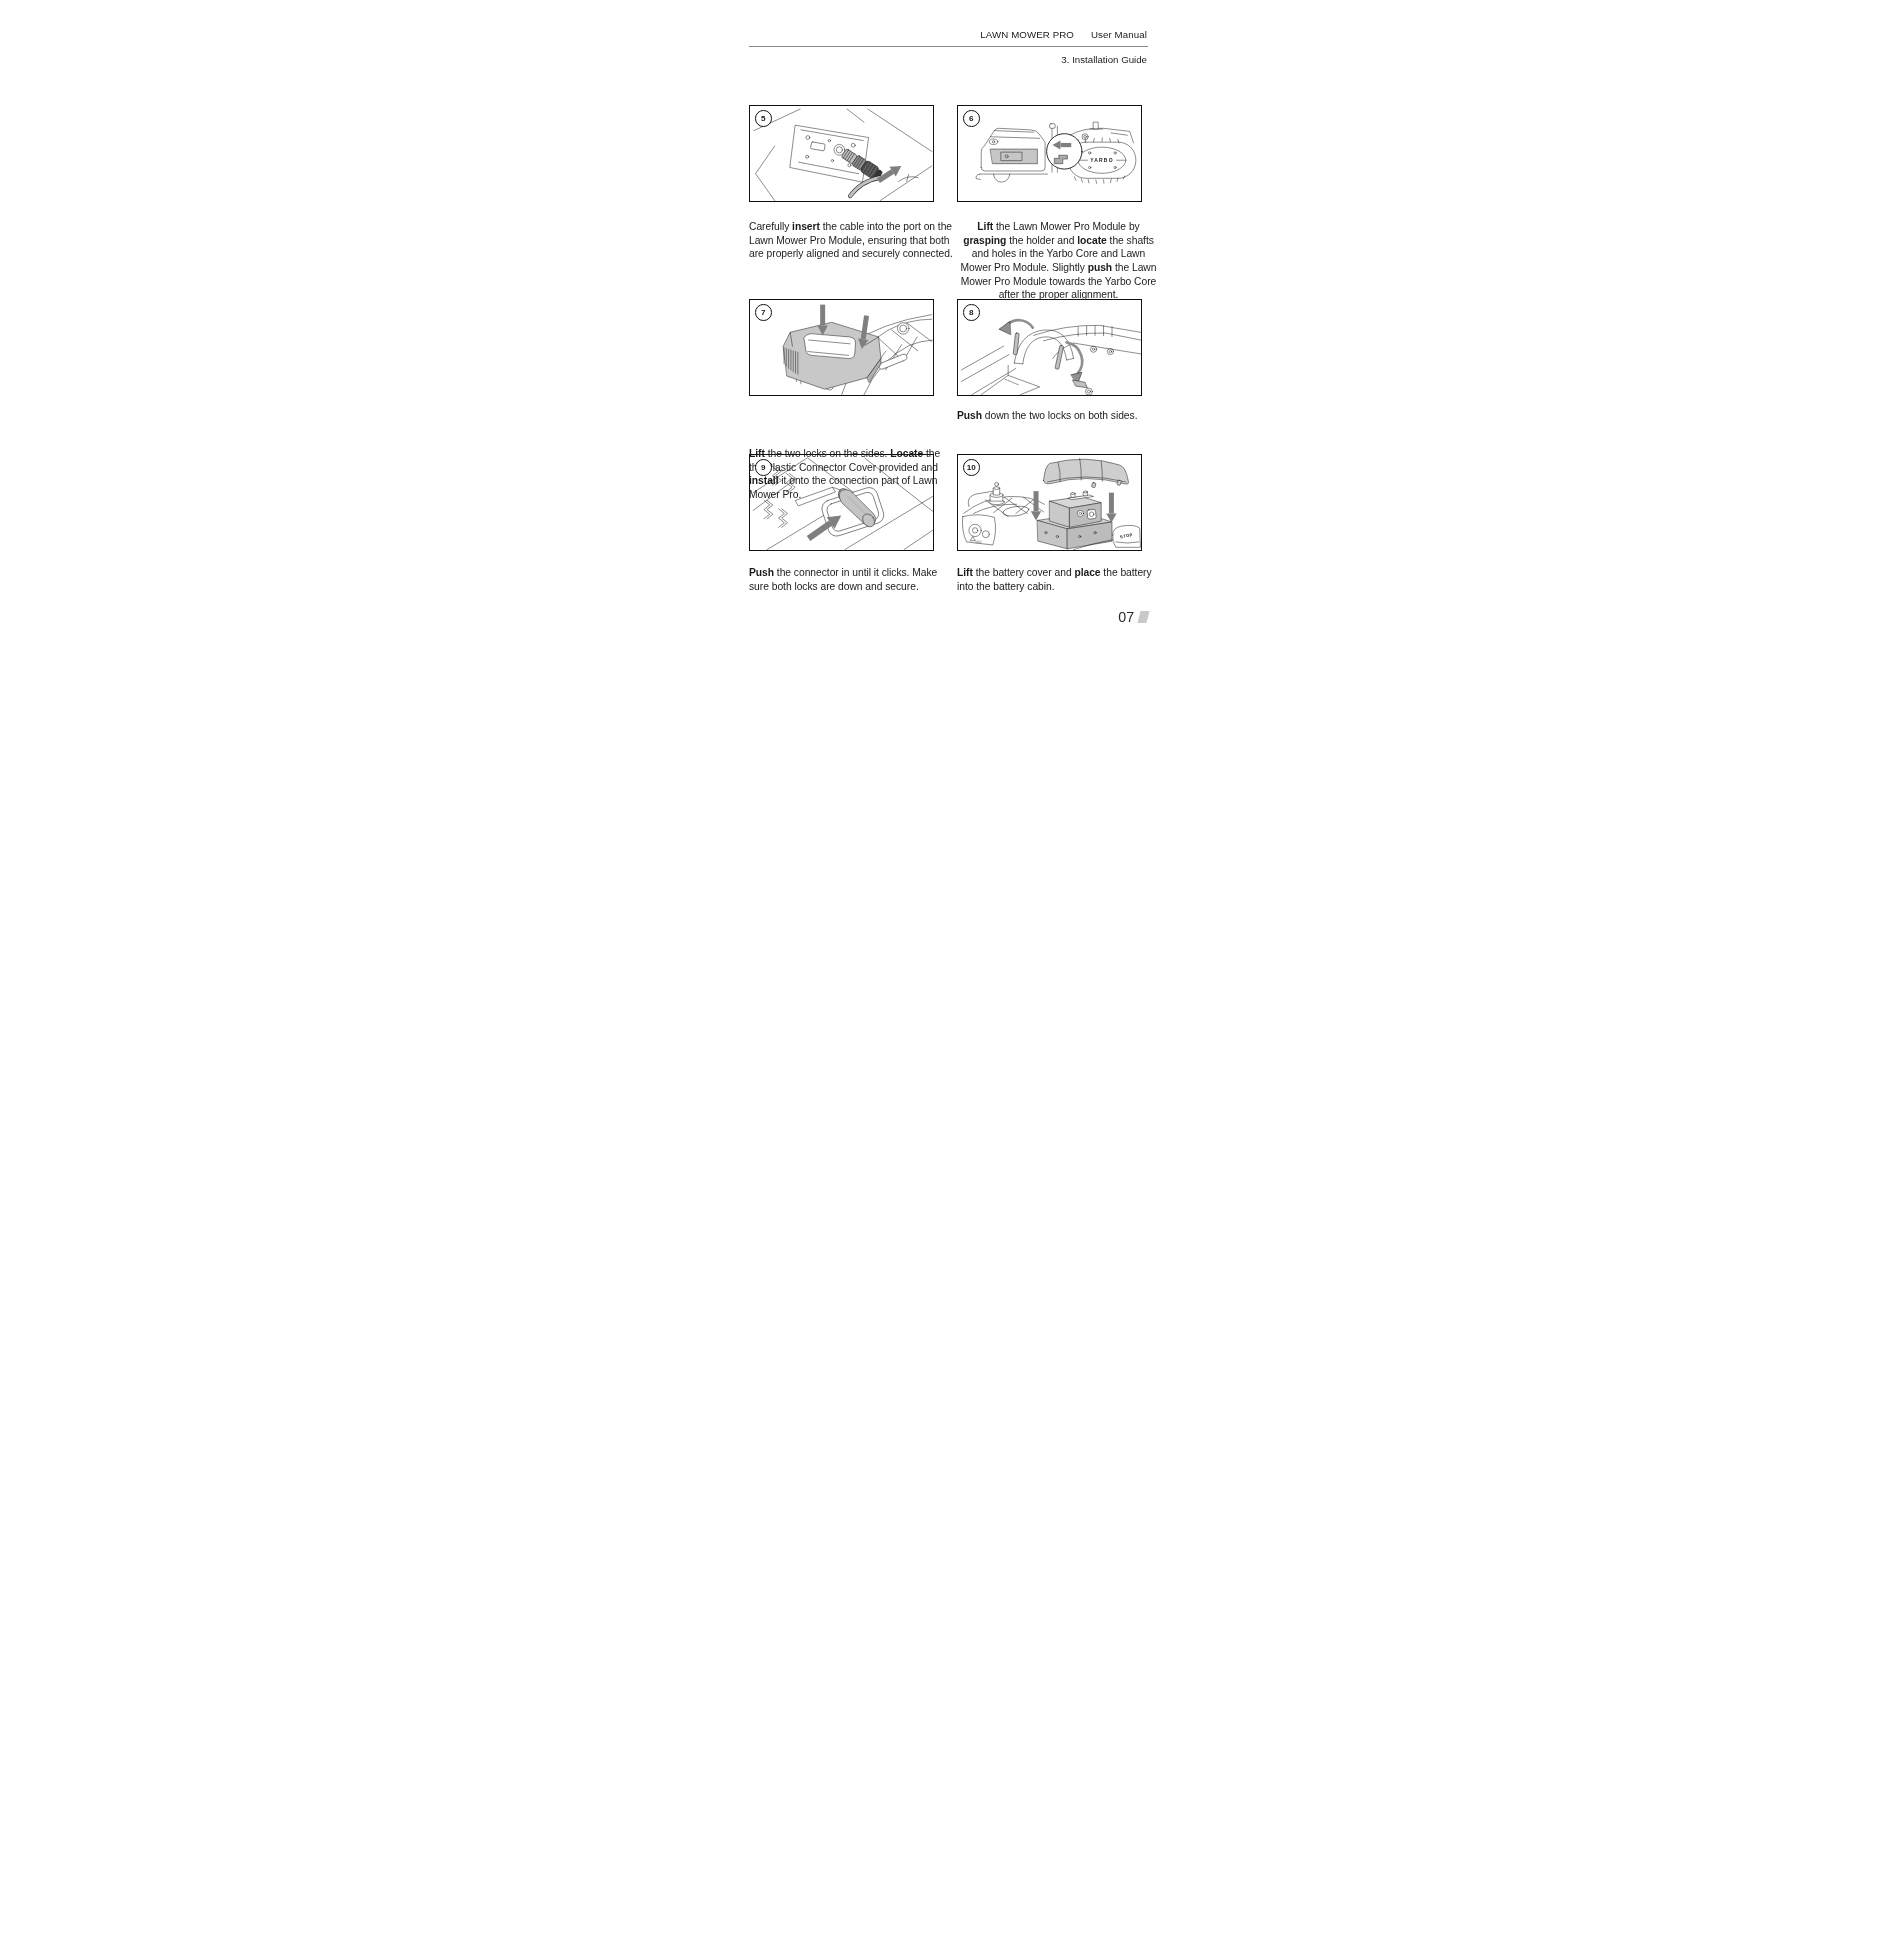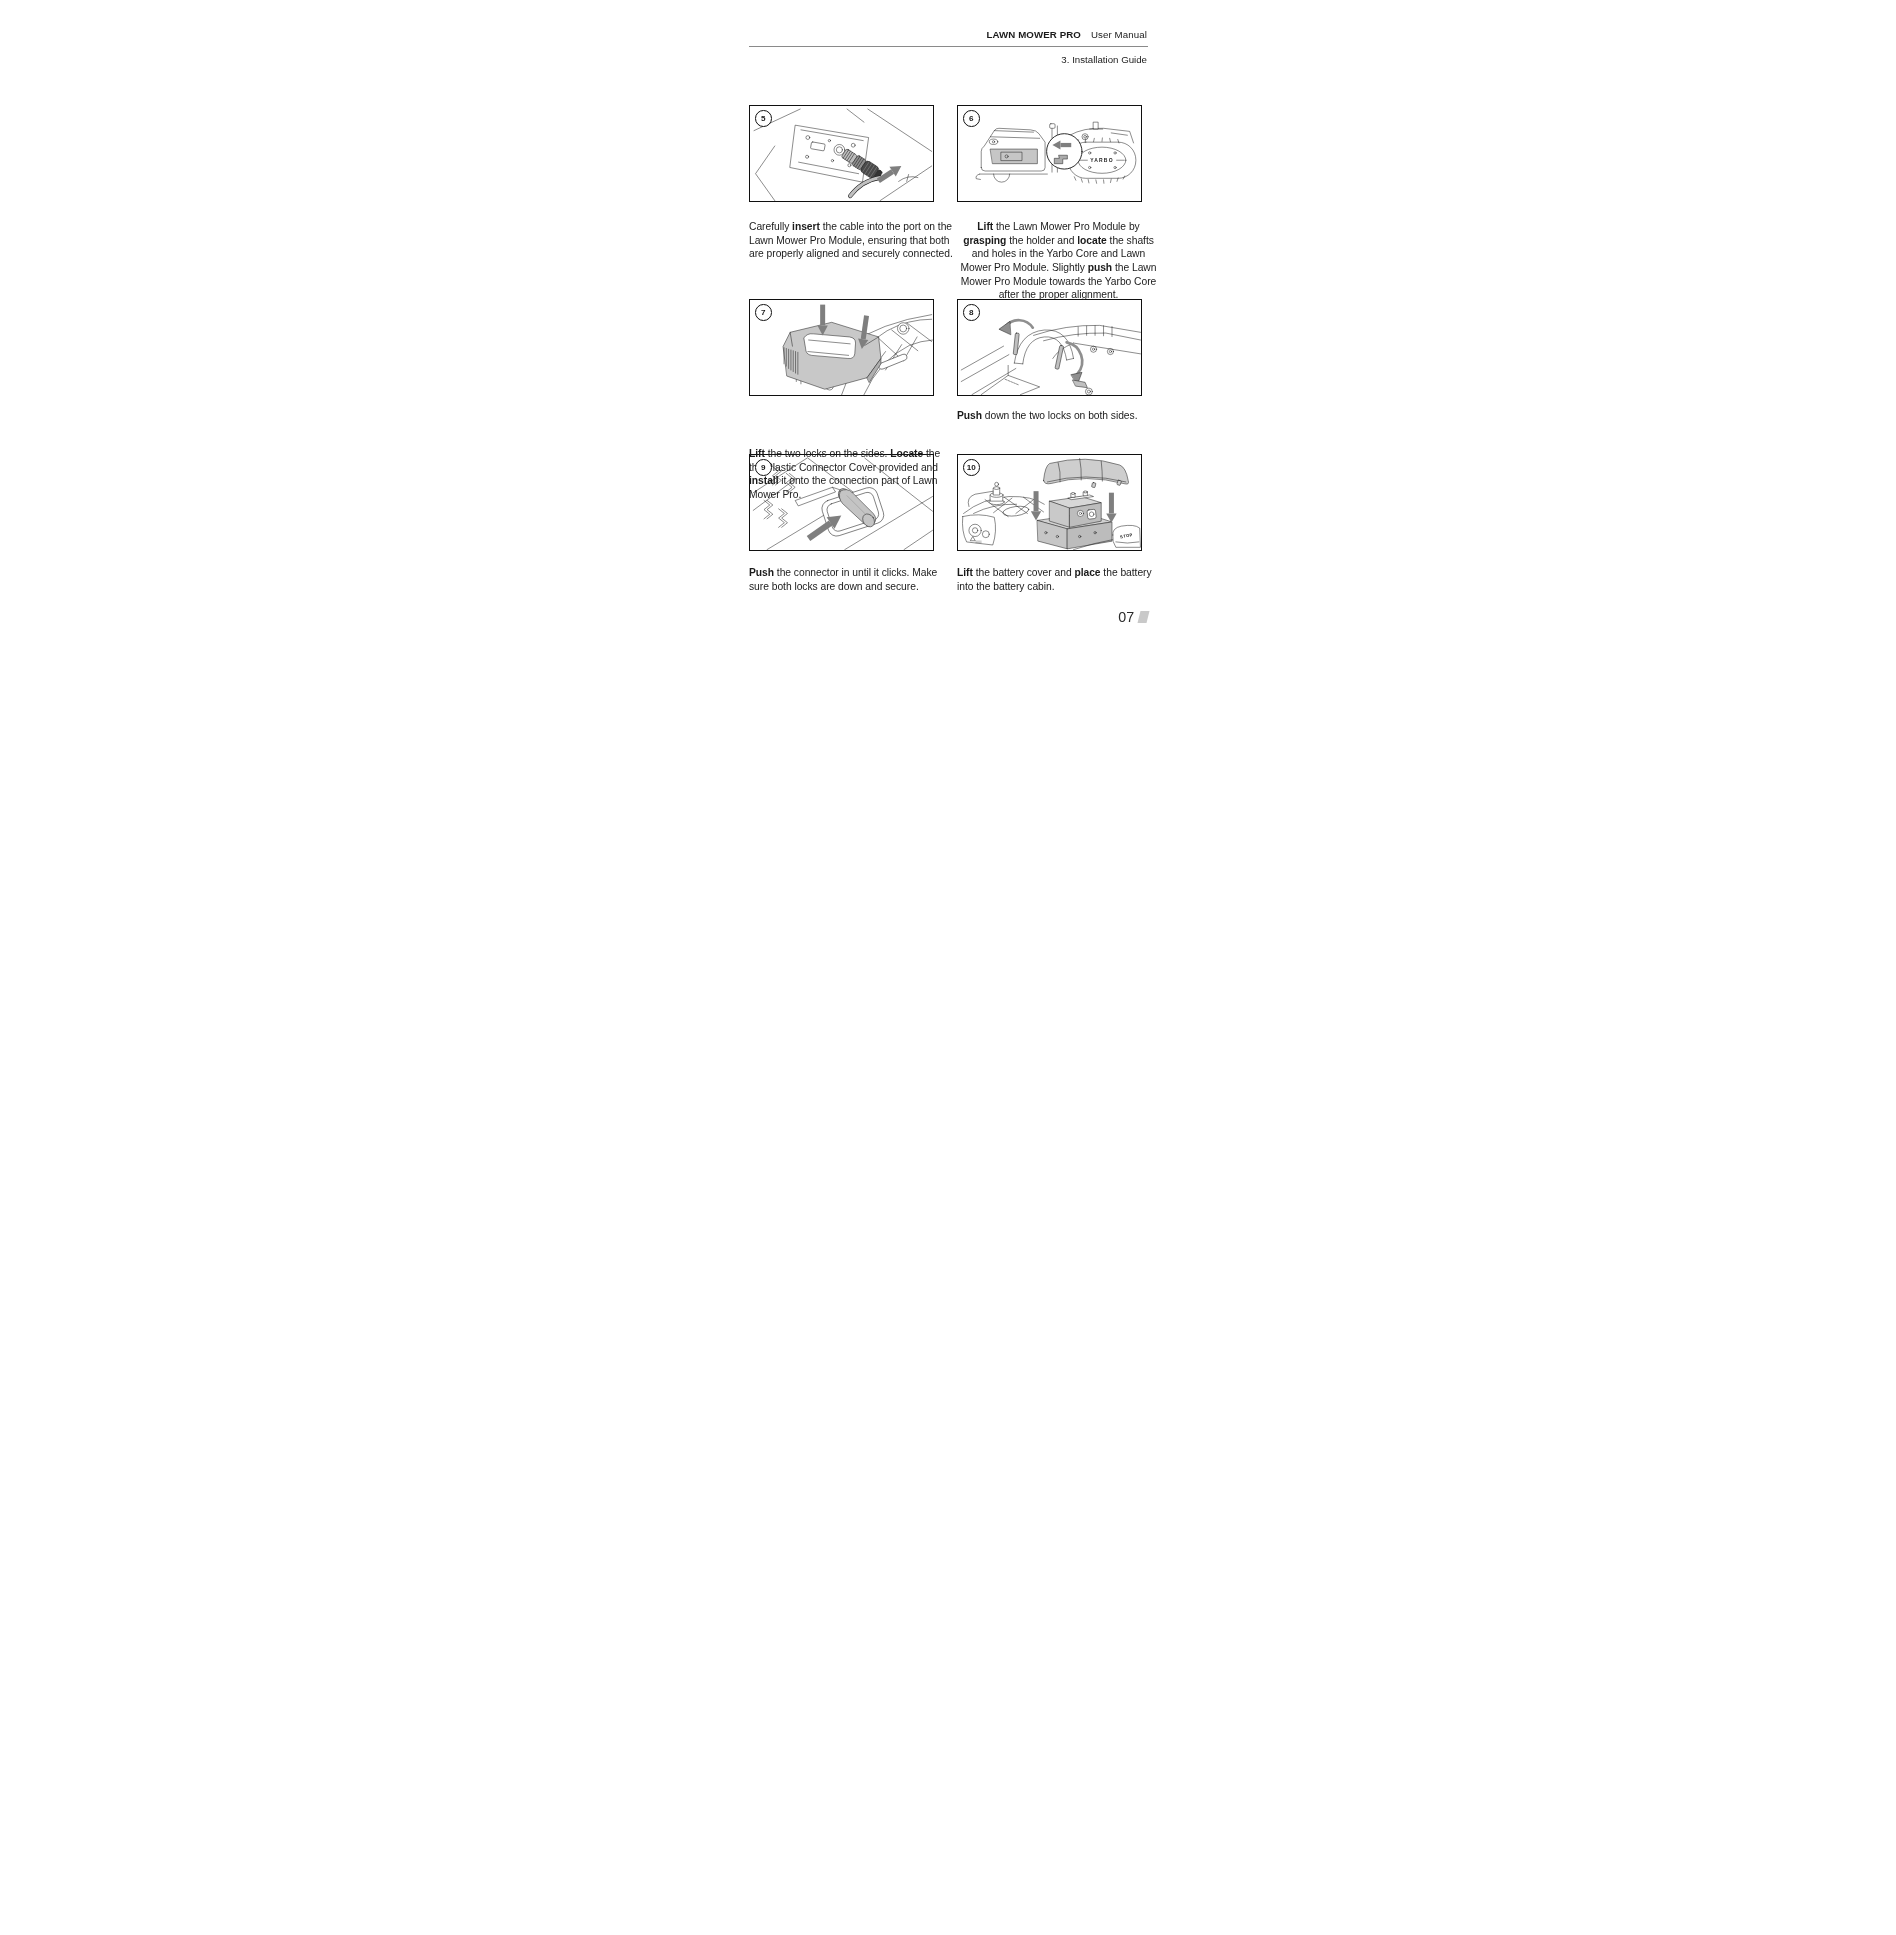--- a/index.html
+++ b/index.html
@@ -9,22 +9,22 @@
     margin:0 auto;
     background:#ffffff;
     font-family:"Liberation Sans",sans-serif;
     color:#1b1b1b;
     overflow:hidden;
   }
   .hdr{
     position:absolute;top:29px;right:38px;
     font-size:9.7px;letter-spacing:0.1px;white-space:nowrap;
   }
-  .hdr .brand{font-weight:700;}
-  .hdr .doctype{font-weight:400;margin-left:10px;}
+  .hdr .brand{font-weight:400;}
+  .hdr .doctype{font-weight:400;margin-left:17px;}
   .rule{
     position:absolute;top:46px;left:38px;width:399px;height:1.2px;
     background:#8a8a8a;
   }
   .section{
     position:absolute;top:54px;right:38px;
     font-size:9.7px;font-weight:400;white-space:nowrap;
   }
   .figbox{
     position:absolute;width:185px;height:97px;

